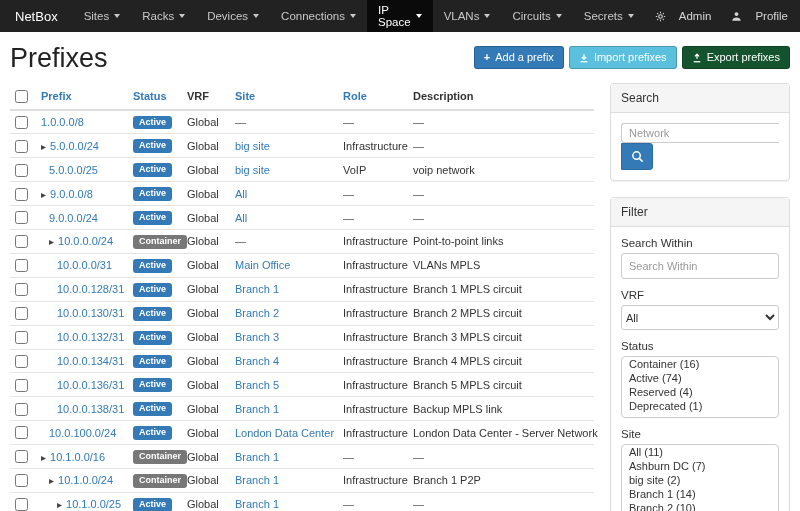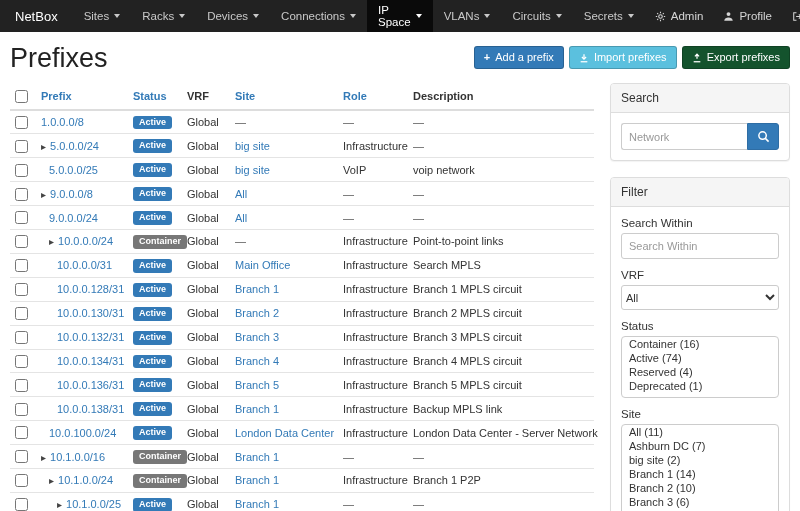--- a/index.html
+++ b/index.html
@@ -13,21 +13,21 @@
   a { color: #337ab7; text-decoration: none; }
 
   
   .navbar { height: 32px; background: #222; display: flex; align-items: stretch; }
   .navbar-brand { color: #fff; font-size: 13px; display: flex; align-items: center; padding: 0 15px; cursor: pointer; }
   .navbar-menu { display: flex; }
   .nav-item { display: flex; align-items: center; gap: 5px; padding: 0 11px; color: #c9c9c9; font-size: 11.5px; cursor: pointer; }
   .nav-item.active { background: #0a0a0a; color: #fff; }
   .caret { display: inline-block; width: 0; height: 0; border-left: 3.5px solid transparent; border-right: 3.5px solid transparent; border-top: 4px solid currentColor; }
   .navbar-right { margin-left: auto; display: flex; }
-  .nav-util { display: flex; align-items: center; gap: 5px; padding: 0 10px; color: #d5d5d5; font-size: 11.5px; cursor: pointer; }
+  .nav-util { display: flex; align-items: center; gap: 13px; padding: 0 10px; color: #d5d5d5; font-size: 11.5px; cursor: pointer; }
   .nav-ico { display: inline-flex; align-items: center; }
 
   
   .page-head { display: flex; justify-content: space-between; align-items: center; padding: 11px 10px 9px; }
   h1 { font-size: 27px; font-weight: 400; color: #222; }
   .actions { display: flex; gap: 5px; align-self: flex-start; margin-top: 3px; }
   .btn { display: inline-flex; align-items: center; gap: 5px; color: #fff; font-size: 11px; padding: 4px 9px; border: 1px solid rgba(0,0,0,.2); border-radius: 3px; font-family: inherit; cursor: pointer; line-height: 1.2; }
   .btn-ico { display: inline-flex; align-items: center; font-weight: bold; font-size: 11px; }
   .bsvg { display: block; }
 
@@ -44,21 +44,21 @@
   .col-check { width: 26px; }
   input[type=checkbox] { margin: 0; vertical-align: middle; }
   .tree-arrow { color: #444; margin-right: 4px; font-size: 10px; cursor: pointer; }
   .status-label { display: inline-block; color: #fff; font-size: 9px; font-weight: bold; padding: 2px 6px; border-radius: 3px; line-height: 1.1; }
   .muted { color: #555; }
 
   
   .panel { border: 1px solid #ddd; border-radius: 4px; margin-bottom: 16px; background: #fff; box-shadow: 0 1px 1px rgba(0,0,0,.05); }
   .panel-head { background: #f5f5f5; border-bottom: 1px solid #ddd; padding: 7px 10px; border-radius: 3px 3px 0 0; font-size: 12px; color: #333; }
   .panel-body { padding: 10px; }
-  .input-group { display: flex; }
+  .input-group { display: flex; flex-direction: column; }
   .ig-input { flex: 1; min-width: 0; height: 27px; border: 1px solid #ccc; border-right: none; border-radius: 3px 0 0 3px; padding: 3px 7px; font-size: 11px; font-family: inherit; color: #333; }
   .search-btn { width: 32px; height: 27px; background: #337ab7; border: 1px solid #2e6da4; border-radius: 0 3px 3px 0; display: flex; align-items: center; justify-content: center; cursor: pointer; }
   .f-label { margin: 10px 0 4px; font-size: 11.5px; color: #333; }
   .f-label:first-child { margin-top: 0; }
   .f-input { width: 100%; height: 26px; border: 1px solid #ccc; border-radius: 3px; padding: 3px 7px; font-size: 11px; font-family: inherit; color: #333; }
   .f-select { width: 100%; height: 25px; border: 1px solid #ccc; border-radius: 3px; font-size: 11px; font-family: inherit; background: #fff; color: #333; }
   .listbox { border: 1px solid #ccc; border-radius: 4px; overflow-y: scroll; background: #fff; }
   .lb-opt { padding: 1px 7px; font-size: 11px; color: #333; cursor: default; }
   ::placeholder { color: #999; }
   ::-webkit-scrollbar { width: 9px; }
@@ -250,21 +250,21 @@
               <td>Infrastructure</td>
               <td>Point-to-point links</td>
             </tr>
             <tr>
               <td class="col-check"><input type="checkbox" style=""></td>
               <td style="padding-left: 21px;"><a href="#">10.0.0.0/31</a></td>
               <td><span class="status-label" style="background-color: rgb(51, 122, 183);">Active</span></td>
               <td>Global</td>
               <td><a href="#">Main Office</a></td>
               <td>Infrastructure</td>
-              <td>Search MPLS</td>
+              <td>VLANs MPLS</td>
             </tr>
             <tr>
               <td class="col-check"><input type="checkbox" style=""></td>
               <td style="padding-left: 21px;"><a href="#">10.0.0.128/31</a></td>
               <td><span class="status-label" style="background-color: rgb(51, 122, 183);">Active</span></td>
               <td>Global</td>
               <td><a href="#">Branch 1</a></td>
               <td>Infrastructure</td>
               <td>Branch 1 MPLS circuit</td>
             </tr>

